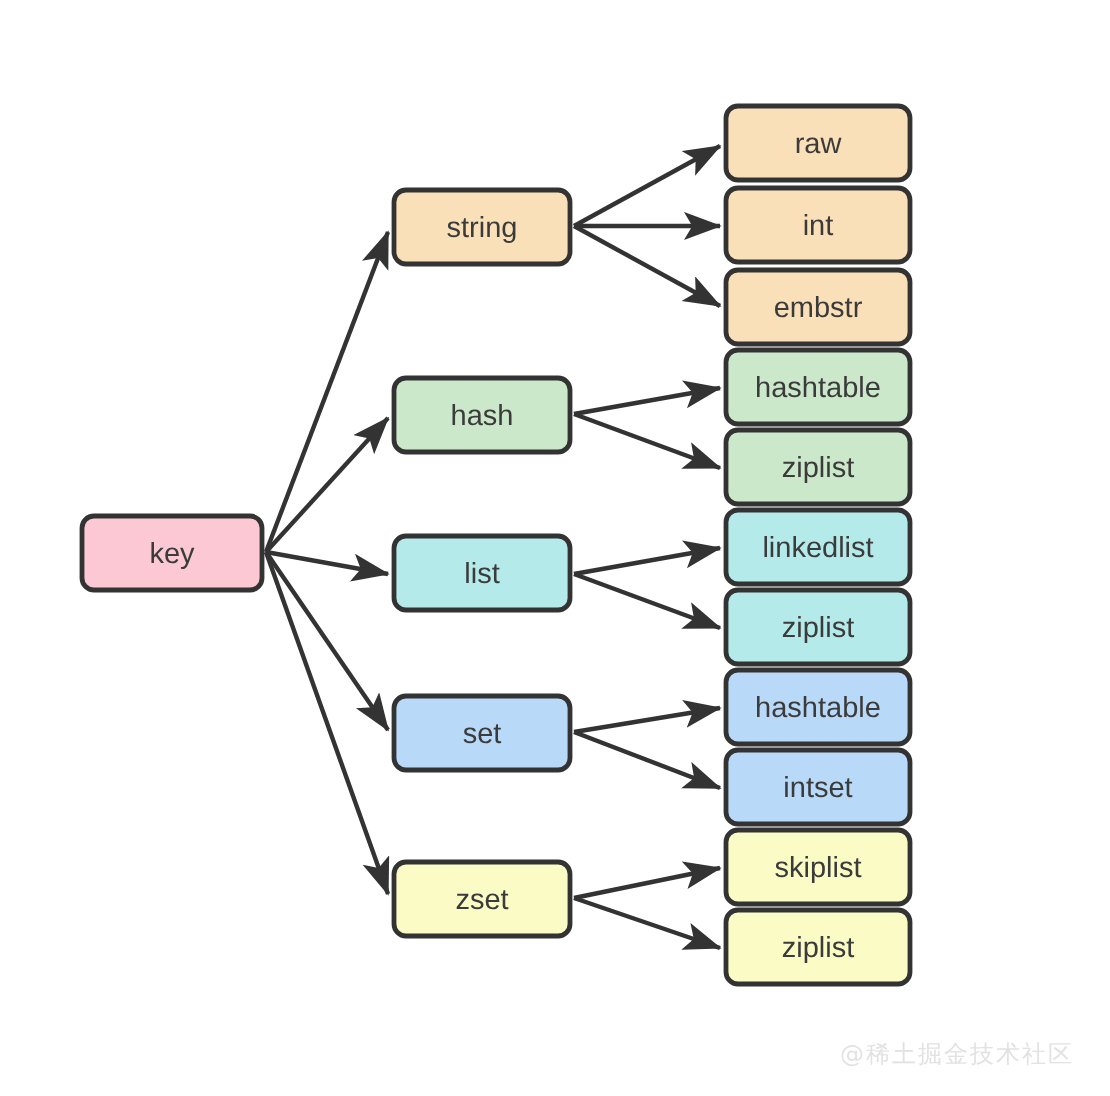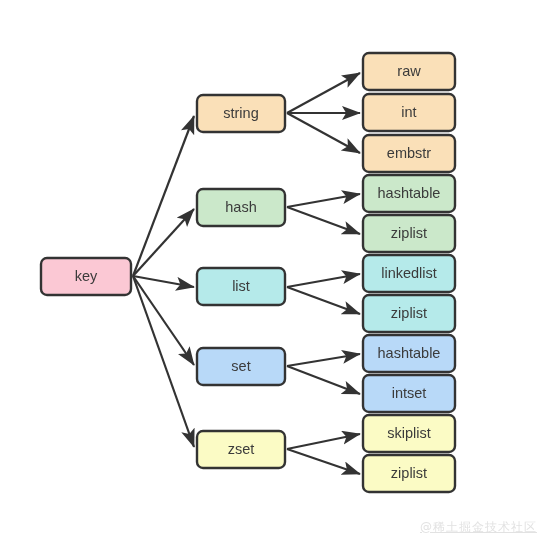--- a/index.html
+++ b/index.html
@@ -45,21 +45,20 @@
   }
   .watermark {
     position: absolute;
     right: 18px;
     bottom: 12px;
     font-family: "DejaVu Sans", sans-serif;
     font-size: 12px;
     color: #e2e2e2;
     letter-spacing: 1px;
     user-select: none;
-    text-decoration: underline;
   }
 </style>
 </head>
 <body>
 
 <div id="diagram-root">
 
   <svg id="flow" viewBox="0 0 555 548">
     <defs>
       <marker id="arrowhead" markerWidth="9" markerHeight="9" refX="8.2" refY="3.2" orient="auto" markerUnits="strokeWidth">

